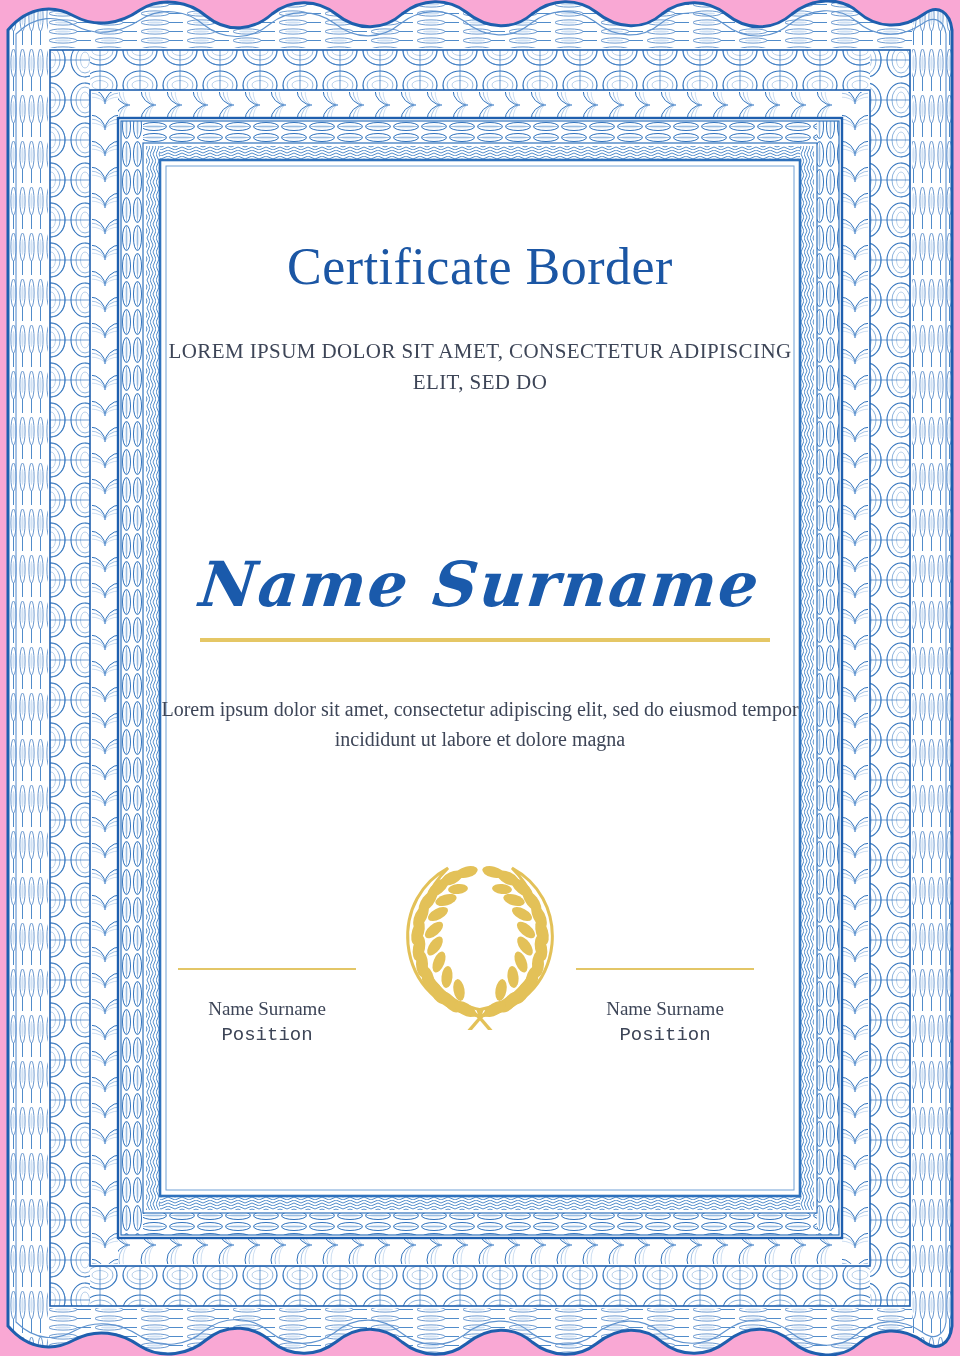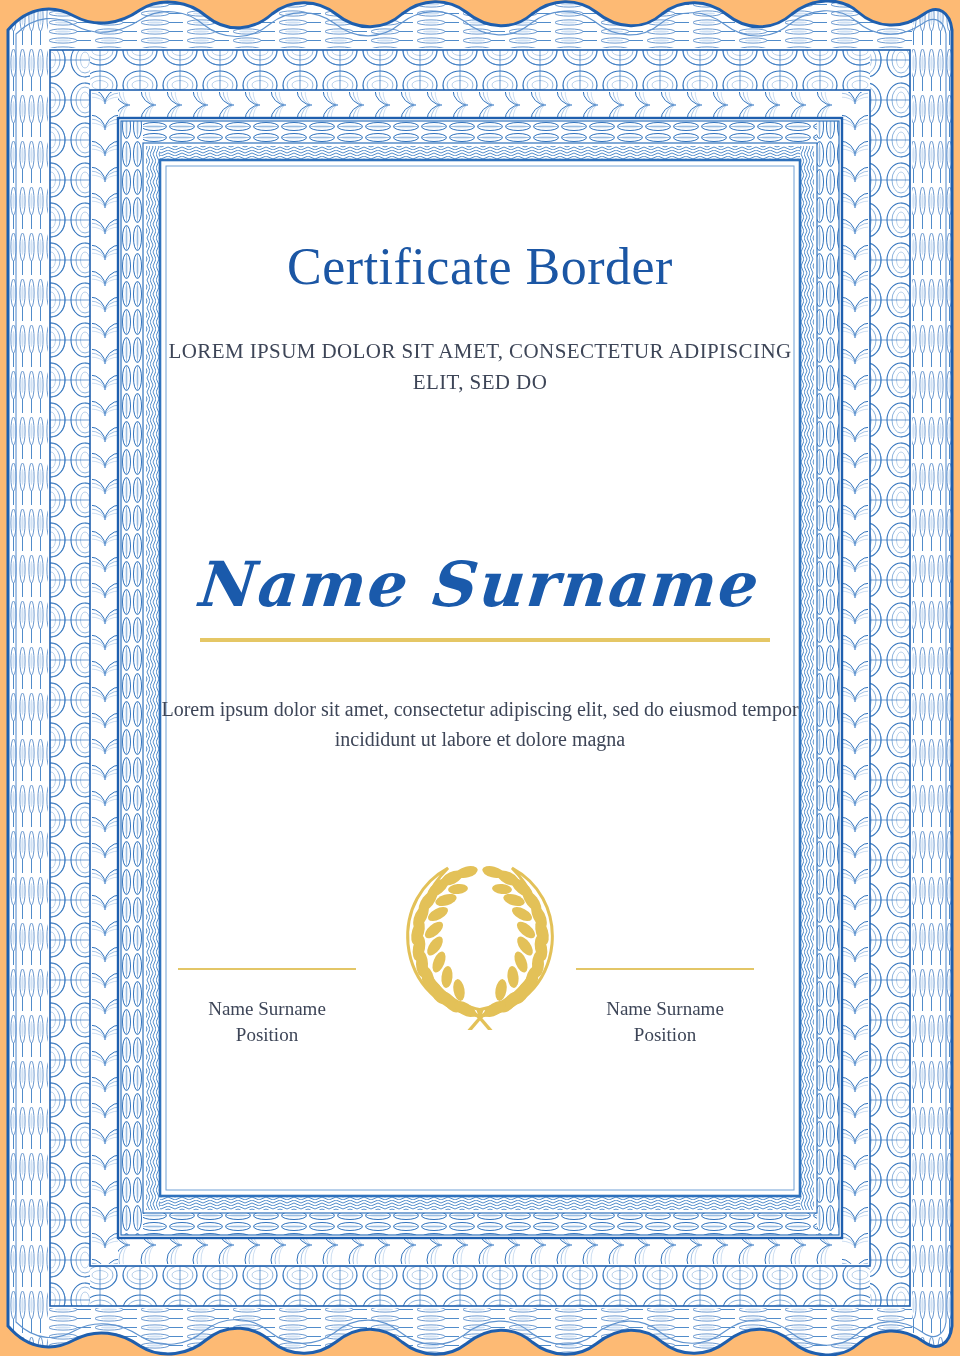--- a/index.html
+++ b/index.html
@@ -11,21 +11,21 @@
     width: 960px;
     height: 1356px;
     overflow: hidden;
     font-family: "Liberation Serif", "DejaVu Serif", serif;
   }
 
   #certificate {
     position: relative;
     width: 960px;
     height: 1356px;
-    background: #fdba74;
+    background: #f9a8d4;
   }
 
   
   #border-art {
     position: absolute;
     left: 0; top: 0;
     width: 960px;
     height: 1356px;
     display: block;
   }
@@ -131,21 +131,21 @@
   .sig-name {
     font-size: 19px;
     line-height: 26px;
     color: #3d4557;
     font-family: "Liberation Serif", "DejaVu Serif", serif;
   }
   .sig-position {
     font-size: 19px;
     line-height: 26px;
     color: #3d4557;
-    font-family: Liberation Serif, serif;
+    font-family: Liberation Mono, monospace;
   }
 </style>
 </head>
 <body>
 
 <div id="certificate">
 
   <svg id="border-art" viewBox="0 0 960 1356" xmlns="http://www.w3.org/2000/svg" aria-hidden="true">
     <defs>
 

